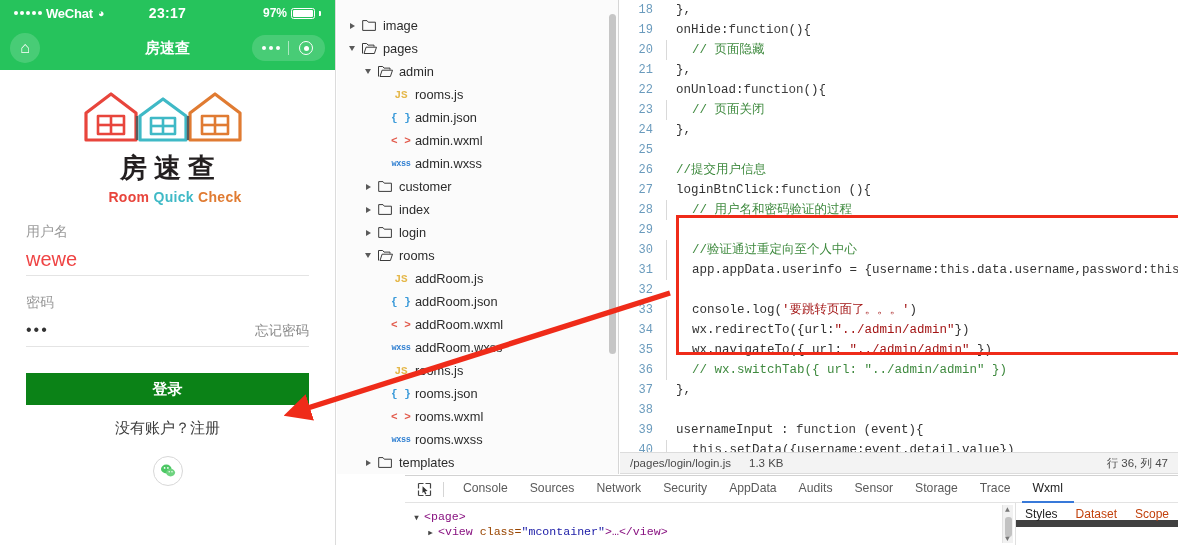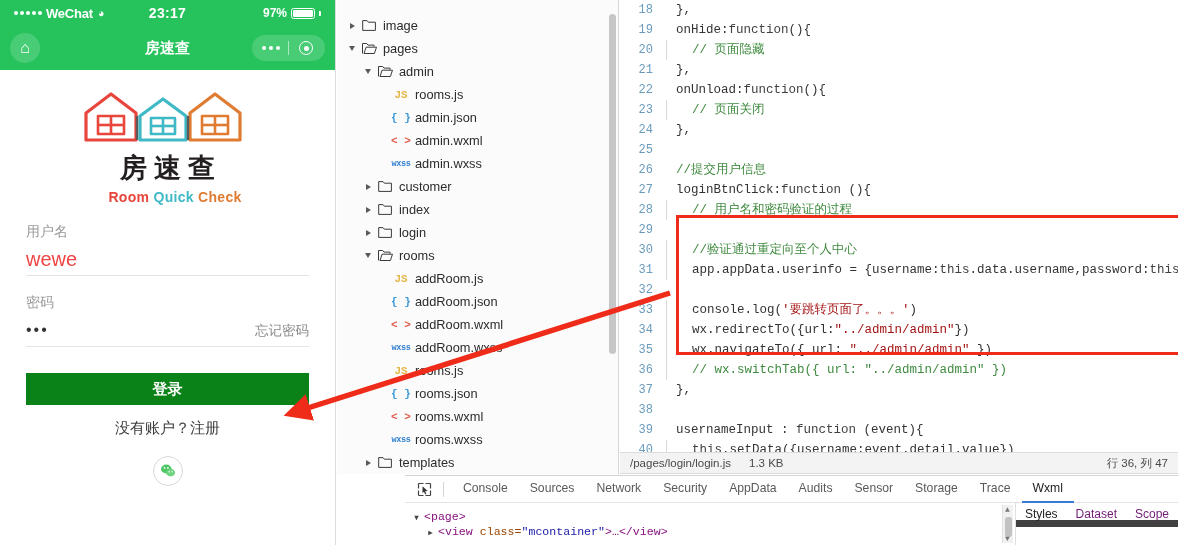--- a/index.html
+++ b/index.html
@@ -179,21 +179,21 @@
   .wxml-scroll {
     position:absolute; right: 2px; top: 2px; width: 11px; bottom: 2px;
     background:#f1f1f1; border-left:1px solid #e2e2e2;
   }
   .wxml-thumb { position:absolute; left:2px; top:12px; width:7px; height:20px; background:#c2c2c2; border-radius:3px; }
   .arr { position:absolute; left:2px; font-size:8px; color:#777; }
   .right-panel {
     flex: 0 0 163px; border-left: 1px solid #e0e0e0;
   }
   .rp-tabbar { display:flex; height: 24px; align-items:stretch; border-bottom:7px solid #404040; }
-  .rp-tab { font-size: 12px; color:#701a75; padding: 4px 9px 0; white-space:nowrap; }
+  .rp-tab { font-size: 12px; color:#c2410c; padding: 4px 9px 0; white-space:nowrap; }
   .rp-tab.active { color:#222; background:#fff; }
 
   
   #annotation { position:absolute; left:0; top:0; width:1178px; height:545px; pointer-events:none; }
 
   
   .top-chrome { position:absolute; top:0; left:620px; right:0; height:7px; }
 </style>
 </head>
 <body>

